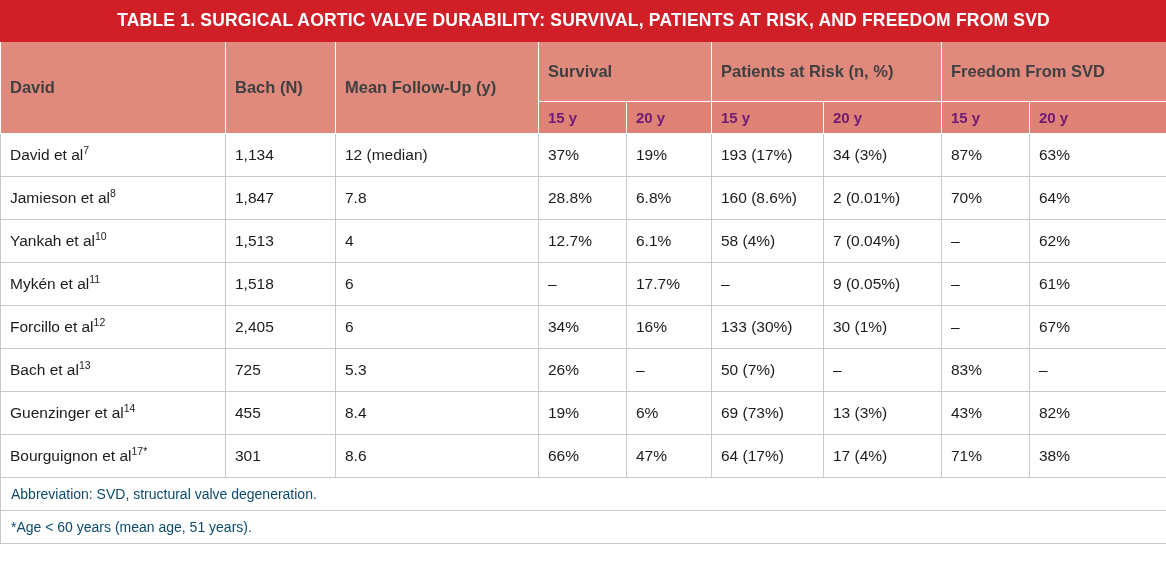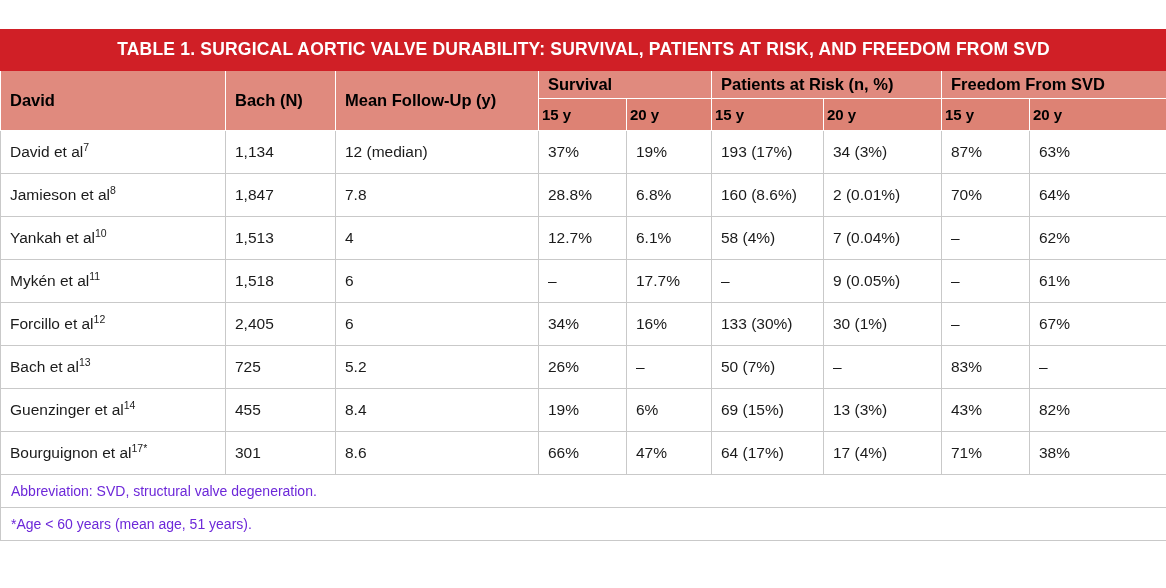--- a/index.html
+++ b/index.html
@@ -15,51 +15,50 @@
     width: 1166px;
     height: 588px;
     position: relative;
     box-sizing: border-box;
     background: #ffffff;
   }
   table.tbl {
     width: 1166px;
     border-collapse: collapse;
     table-layout: fixed;
-    margin-top: 29px;
   }
   
   .title-cell {
     background: #d01f26;
     color: #ffffff;
     font-size: 17.5px;
     font-weight: bold;
     letter-spacing: 0.2px;
     text-align: center;
     padding: 9px 6px 10px 6px;
     border: 1px solid #d01f26;
   }
   
   .hdr {
     background: #e08a7e;
-    color: #000000;
+    color: #404040;
     font-size: 16.5px;
     font-weight: bold;
     text-align: left;
-    padding: 4px 9px;
+    padding: 20px 9px;
     border: 1px solid #ffffff;
     vertical-align: middle;
   }
   .hdr-sub {
     background: #dd8274;
-    color: #000000;
+    color: #701a75;
     font-size: 15px;
     font-weight: bold;
     text-align: left;
-    padding: 7px 3px;
+    padding: 7px 9px;
     border: 1px solid #ffffff;
     vertical-align: middle;
   }
   
   td.cell {
     font-size: 15.5px;
     color: #1b1b1b;
     padding: 9px 9px;
     border: 1px solid #c9c9c9;
     vertical-align: middle;
@@ -67,21 +66,21 @@
     height: 24px;
   }
   td.cell sup {
     font-size: 10.5px;
     vertical-align: super;
     line-height: 0;
   }
   
   td.foot {
     font-size: 14px;
-    color: #6d28d9;
+    color: #0c4a6e;
     padding: 8px 10px 8px 10px;
     border: 1px solid #c9c9c9;
     background: #ffffff;
     text-align: left;
   }
   .outer-border {
     border: 1px solid #b9b9b9;
   }
 </style>
 </head>
@@ -173,35 +172,35 @@
           <td class="cell">34%</td>
           <td class="cell">16%</td>
           <td class="cell">133 (30%)</td>
           <td class="cell">30 (1%)</td>
           <td class="cell">–</td>
           <td class="cell">67%</td>
         </tr>
         <tr>
           <td class="cell"><span>Bach et al</span><sup>13</sup></td>
           <td class="cell">725</td>
-          <td class="cell">5.2</td>
+          <td class="cell">5.3</td>
           <td class="cell">26%</td>
           <td class="cell">–</td>
           <td class="cell">50 (7%)</td>
           <td class="cell">–</td>
           <td class="cell">83%</td>
           <td class="cell">–</td>
         </tr>
         <tr>
           <td class="cell"><span>Guenzinger et al</span><sup>14</sup></td>
           <td class="cell">455</td>
           <td class="cell">8.4</td>
           <td class="cell">19%</td>
           <td class="cell">6%</td>
-          <td class="cell">69 (15%)</td>
+          <td class="cell">69 (73%)</td>
           <td class="cell">13 (3%)</td>
           <td class="cell">43%</td>
           <td class="cell">82%</td>
         </tr>
         <tr>
           <td class="cell"><span>Bourguignon et al</span><sup>17*</sup></td>
           <td class="cell">301</td>
           <td class="cell">8.6</td>
           <td class="cell">66%</td>
           <td class="cell">47%</td>

